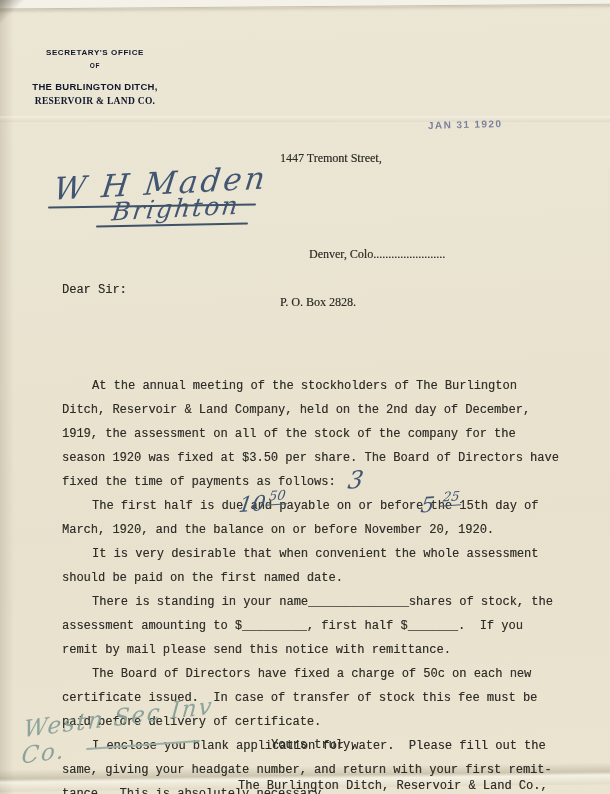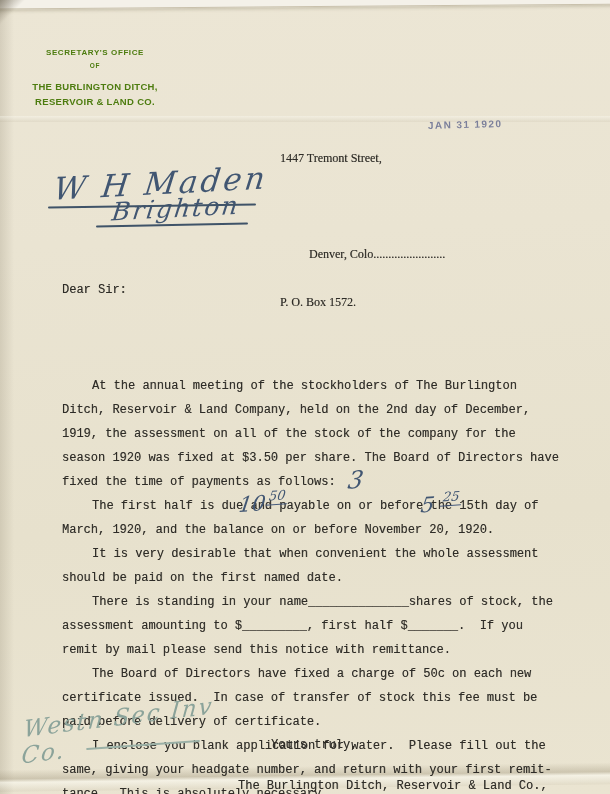--- a/index.html
+++ b/index.html
@@ -33,26 +33,26 @@
   .left-edge-shade {
     position:absolute; left:0; top:0; width:14px; height:794px;
     background:linear-gradient(to right,rgba(110,100,78,0.18),rgba(110,100,78,0));
   }
 
   .typed { color:#2e2c27; text-shadow:0.3px 0.3px 0.4px rgba(45,42,36,0.45); }
 
   
   .letterhead {
     position:absolute; left:20px; top:48px; width:150px; text-align:center;
-    font-family:"Liberation Sans",sans-serif; font-weight:bold; color:#4d7c0f;
+    font-family:"Liberation Sans",sans-serif; font-weight:bold; color:#0f172a;
   }
   .lh-office { font-size:8px; letter-spacing:0.6px; }
   .lh-of     { font-size:6.5px; letter-spacing:0.8px; margin-top:5px; }
   .lh-co1    { font-size:9.5px; letter-spacing:0.3px; margin-top:12px; }
-  .lh-co2    { font-size:9.5px; letter-spacing:0.3px; margin-top:4px; }
+  .lh-co2    { font-size:9.5px; letter-spacing:0.3px; margin-top:4px;font-family:Liberation Serif, serif; }
 
   
   .address { position:absolute; left:280px; top:118px; font-size:12px; line-height:16px; white-space:pre;font-family:Liberation Serif, serif; }
   .addr-indent { padding-left:29px;margin-top:48px; }
 
   
   .date-stamp {
     position:absolute; left:428px; top:119px;
     font-family:"Liberation Sans",sans-serif; font-weight:bold; font-size:10px;
     letter-spacing:1.4px; color:#6d7394; opacity:0.88; transform:rotate(-1.5deg);
@@ -110,21 +110,21 @@
   <div class="letterhead">
     <div class="lh-office">SECRETARY'S OFFICE</div>
     <div class="lh-of">OF</div>
     <div class="lh-co1">THE BURLINGTON DITCH,</div>
     <div class="lh-co2">RESERVOIR &amp; LAND CO.</div>
   </div>
 
   <div class="address typed">
     <div>1447 Tremont Street,</div>
     <div class="addr-indent">Denver, Colo........................</div>
-    <div>P. O. Box 1572.</div>
+    <div>P. O. Box 2828.</div>
   </div>
 
   <div class="date-stamp">JAN 31 1920</div>
 
   <div class="ink recipient-name">W H Maden</div>
   <div class="ink recipient-place">Brighton</div>
   <div class="uline uline-name"></div>
   <div class="uline uline-place"></div>
 
   <div class="letter-body typed">

